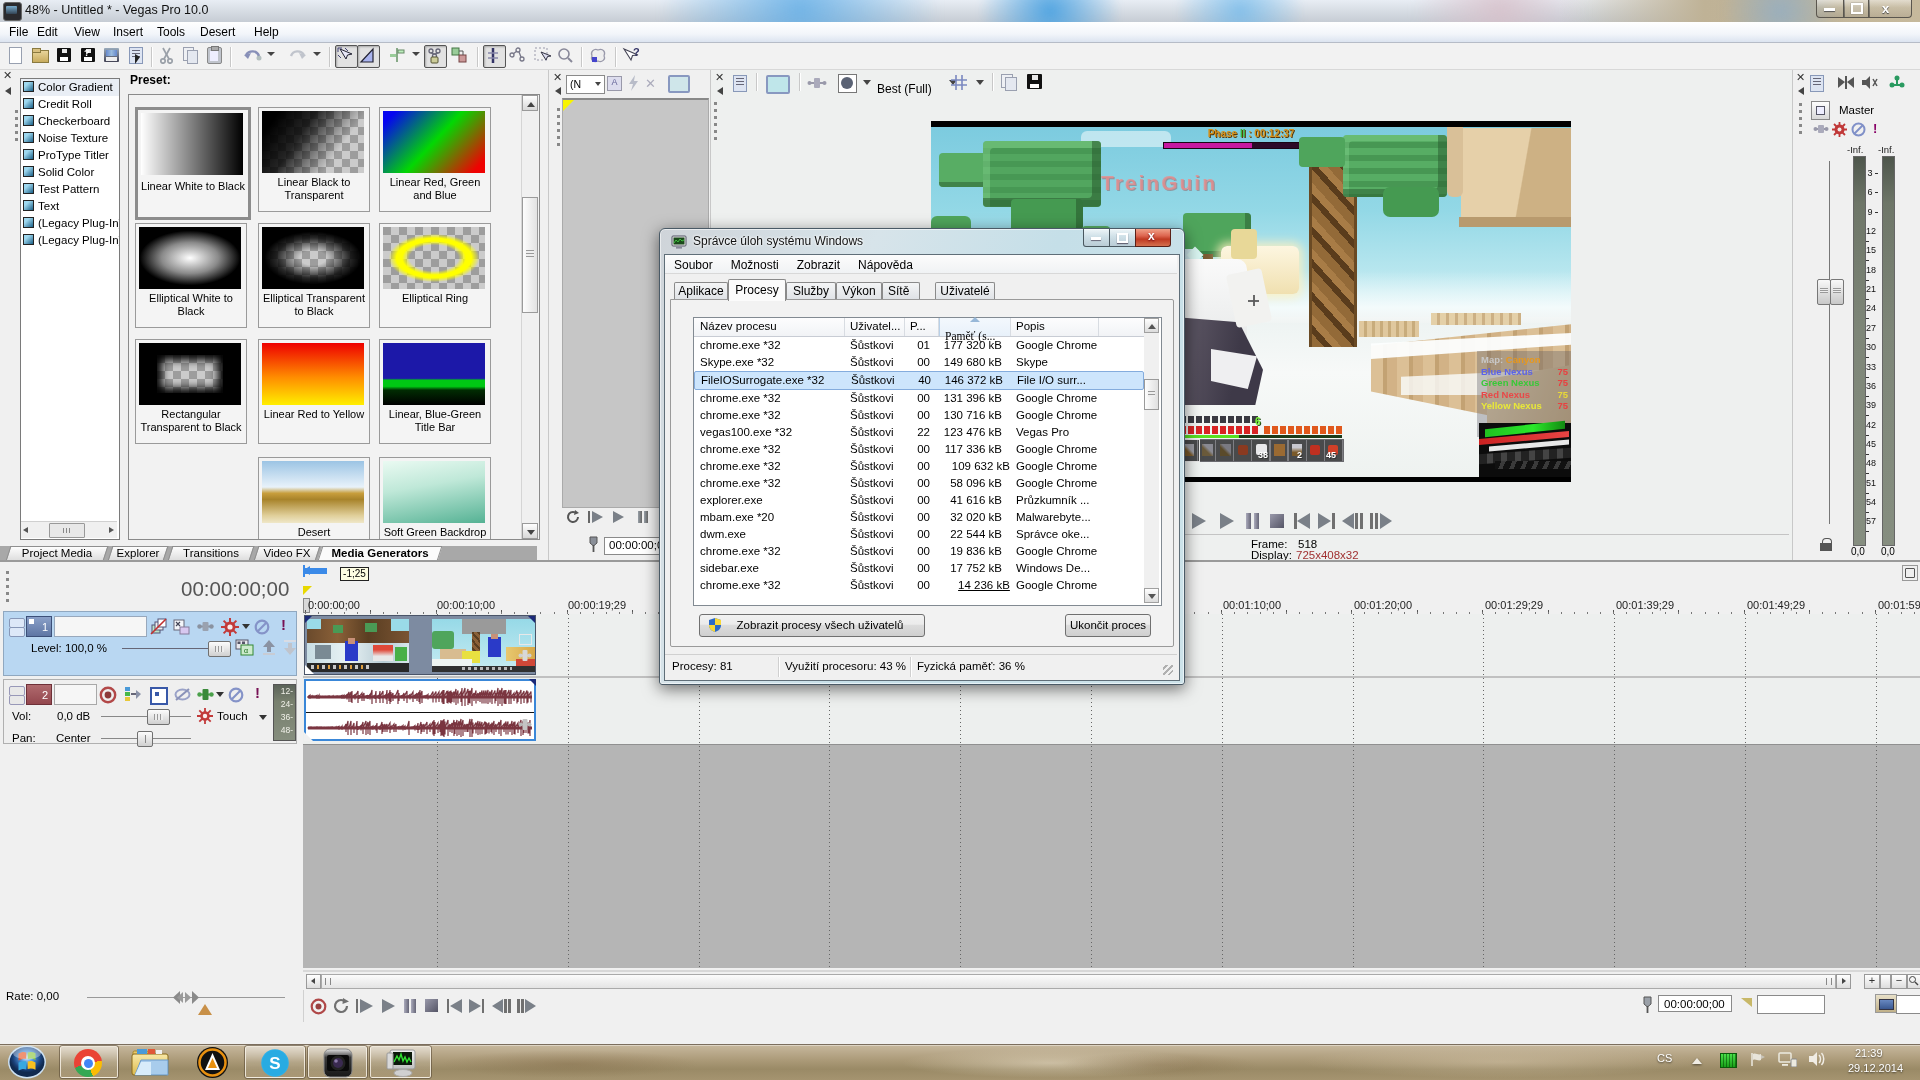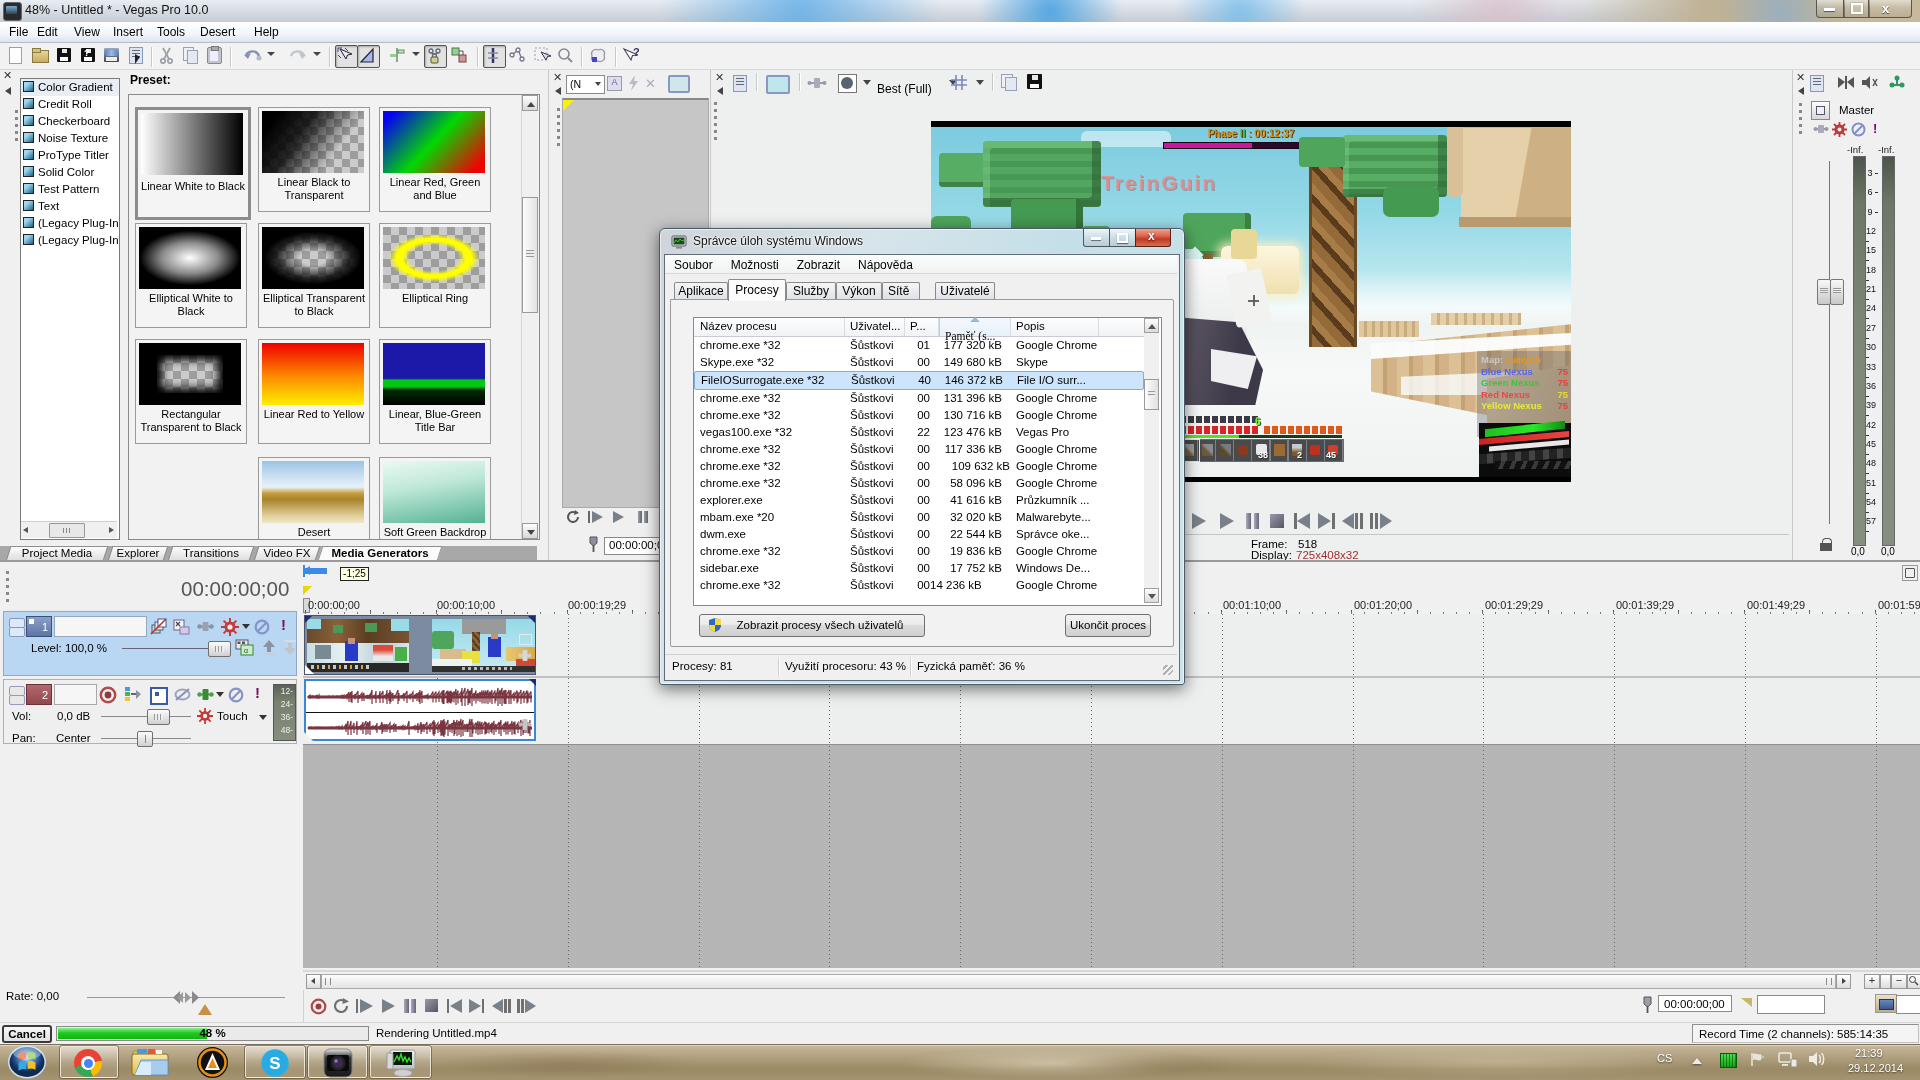--- a/index.html
+++ b/index.html
@@ -900,29 +900,20 @@
       </svg>
   <div class="a" style="left:1658px;top:5px;width:74px;height:17px;background:#fff;border:1px solid #8a8a8a;font-size:11.5px;line-height:16px;padding-left:5px;box-sizing:border-box;">00:00:00;00</div>
   <div class="a" style="left:1741px;top:8px;width:11px;height:9px;background:#c8b868;clip-path:polygon(0 0,100% 0,100% 100%);"></div>
   <div class="a" style="left:1757px;top:5px;width:66px;height:17px;background:#fff;border:1px solid #8a8a8a;"></div>
   <div class="a" style="left:1875px;top:4px;width:20px;height:17px;background:linear-gradient(#e8e0c8,#c0b088);border:1px solid #999;">
         <div class="a" style="left:3px;top:4px;width:13px;height:9px;background:linear-gradient(#6888c0,#3a5890);border:1px solid #334;"></div>
       </div>
   <div class="a" style="left:1896px;top:5px;width:24px;height:17px;background:#fff;border:1px solid #8a8a8a;"></div>
 </div>
 
-<div class="a" id="sbar" style="left:0;top:1022px;width:1920px;height:22px;background:#f0f0f0;border-top:1px solid #d8d8d8;">
-  <div class="a" style="left:2px;top:2px;width:100px;height:18px;background:linear-gradient(#f8f8f8,#e0e0e0);border:2px solid #3a3a3a;border-radius:3px;box-sizing:border-box;font-size:11.5px;font-weight:bold;text-align:center;line-height:14px;width:50px;">Cancel</div>
-  <div class="a" style="left:56px;top:3px;width:313px;height:15px;background:#eaeaea;border:1px solid #8a8a8a;box-sizing:border-box;">
-    <div class="a" style="left:1px;top:1px;width:149px;height:11px;background:linear-gradient(#8cf08c,#22c822 45%,#0eb80e);"></div>
-    <div class="a" style="left:0;top:0;width:311px;text-align:center;font-size:11.5px;font-weight:bold;line-height:13px;">48 %</div>
-  </div>
-  <div class="a" style="left:376px;top:4px;font-size:11.5px;">Rendering Untitled.mp4</div>
-  <div class="a" style="left:1692px;top:1px;width:227px;height:19px;border:1px solid #c0c0c0;border-top-color:#909090;border-left-color:#909090;font-size:11.5px;line-height:18px;padding-left:6px;box-sizing:border-box;background:#f4f4f4;">Record Time (2 channels): 585:14:35</div>
-</div>
 
 <div class="a" id="taskbar" style="left:0;top:1044px;width:1920px;height:36px;background:linear-gradient(#c9baa0,#ab9a78 45%,#9a8a66 70%,#a59470);overflow:hidden;">
   <div class="a" style="left:0;top:0;width:1920px;height:1px;background:rgba(60,50,40,.55);"></div>
   <div class="a" style="left:0;top:1px;width:1920px;height:1px;background:rgba(255,255,255,.4);"></div>
   <div class="a" style="left:900px;top:4px;width:300px;height:30px;background:radial-gradient(ellipse,rgba(240,230,210,.5),rgba(240,230,210,0) 70%);"></div>
       <div class="a" style="left:440px;top:6px;width:260px;height:28px;background:radial-gradient(ellipse,rgba(120,95,60,.35),rgba(120,95,60,0) 70%);"></div>
       <div class="a" style="left:1060px;top:8px;width:200px;height:26px;background:radial-gradient(ellipse,rgba(125,100,65,.3),rgba(125,100,65,0) 70%);"></div>
   <div class="a" style="left:1300px;top:2px;width:400px;height:32px;background:radial-gradient(ellipse,rgba(225,210,185,.4),rgba(225,210,185,0) 70%);"></div>
 
   <svg class="a" style="left:6px;top:1px;" width="42" height="34" viewBox="0 0 42 34">
@@ -1184,21 +1175,21 @@
               <span style="position:absolute;left:6px;">sidebar.exe</span>
               <span style="position:absolute;left:156px;">Šůstkovi</span>
               <span style="position:absolute;left:214px;width:22px;text-align:right;">00</span>
               <span style="position:absolute;left:240px;width:68px;text-align:right;">17 752 kB</span>
               <span style="position:absolute;left:322px;">Windows De...</span>
             </div>
             <div class="trow" style="position:relative;">
               <span style="position:absolute;left:6px;">chrome.exe *32</span>
               <span style="position:absolute;left:156px;">Šůstkovi</span>
               <span style="position:absolute;left:214px;width:22px;text-align:right;">00</span>
-              <span style="position:absolute;left:236px;width:68px;text-align:left;">14 236 kB</span>
+              <span style="position:absolute;left:256px;width:68px;text-align:center;text-decoration:underline;">14 236 kB</span>
               <span style="position:absolute;left:322px;">Google Chrome</span>
             </div>
           </div>
 
       <div class="a" style="left:450px;top:0;width:15px;height:285px;background:#f0f0f0;">
         <div class="a" style="left:0;top:0;width:15px;height:15px;background:linear-gradient(#fefefe,#dcdcdc);border:1px solid #a0a0a0;box-sizing:border-box;">
               <div class="a" style="left:3px;top:5px;width:0;height:0;border-bottom:5px solid #555;border-left:4px solid transparent;border-right:4px solid transparent;"></div>
             </div>
         <div class="a" style="left:0;top:270px;width:15px;height:15px;background:linear-gradient(#fefefe,#dcdcdc);border:1px solid #a0a0a0;box-sizing:border-box;">
               <div class="a" style="left:3px;top:5px;width:0;height:0;border-top:5px solid #555;border-left:4px solid transparent;border-right:4px solid transparent;"></div>

